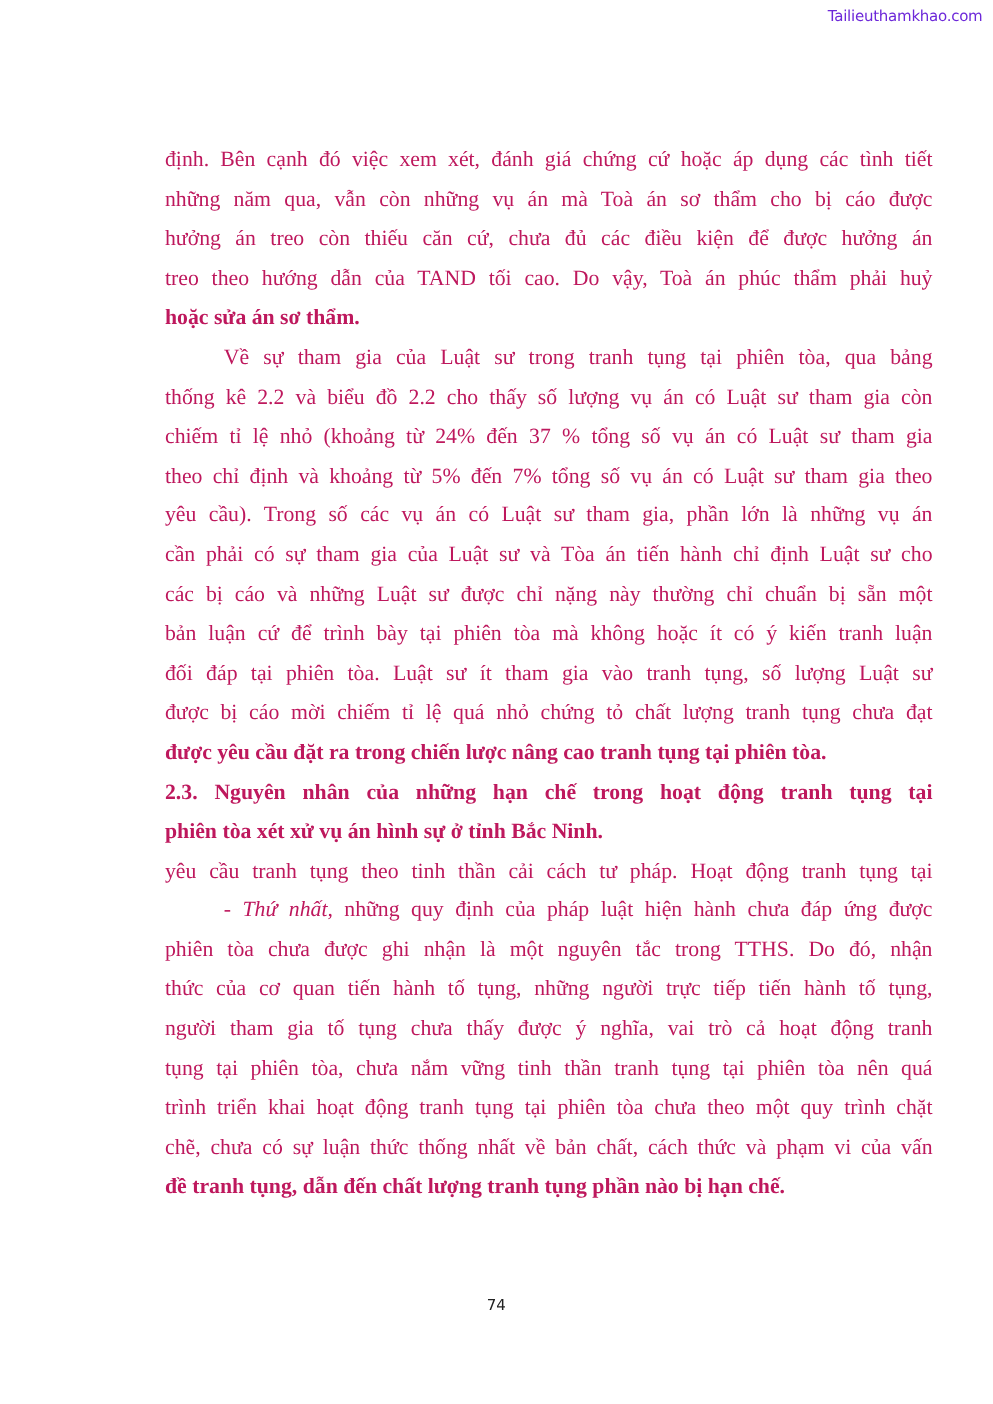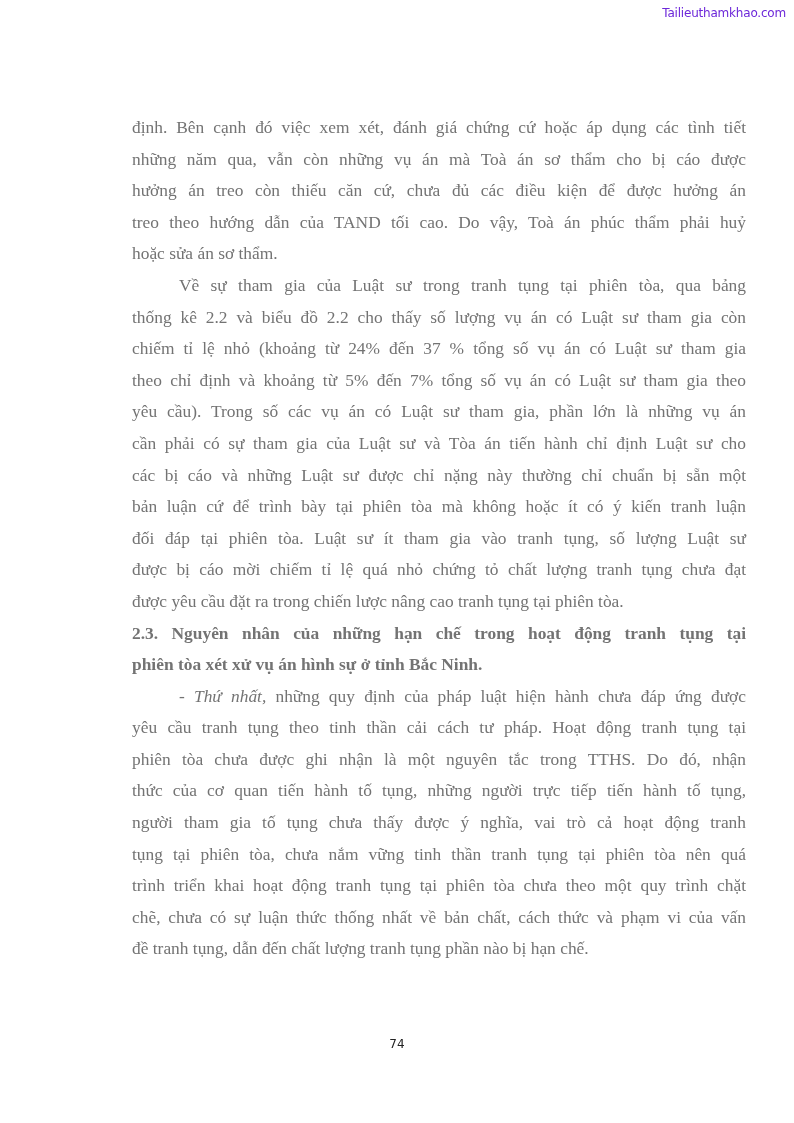--- a/index.html
+++ b/index.html
@@ -5,24 +5,24 @@
   html, body { margin: 0; padding: 0; background: #ffffff; }
   body { width: 794px; height: 1123px; position: relative; overflow: hidden; }
   .watermark {
     position: absolute; top: 6px; right: 8px;
     font-family: "DejaVu Sans", sans-serif; font-size: 12px;
     color: #6d28d9; letter-spacing: -0.2px;
   }
   .page {
     position: absolute; left: 132px; top: 112px; width: 614px;
     font-family: "Liberation Serif", serif; font-size: 17.4px;
-    color: #737373; line-height: 31.6px;
+    color: #be185d; line-height: 31.6px;
   }
   .line { display: block; text-align: justify; text-align-last: justify; height: 31.6px; white-space: nowrap; }
-  .line.last { text-align-last: left; }
+  .line.last { text-align-last: left; font-weight: bold; }
   .indent { padding-left: 47px; }
   .heading { font-weight: bold; }
   .footer {
     position: absolute; top: 1037px; left: 0; width: 794px; text-align: center;
     font-family: "DejaVu Sans", sans-serif; font-size: 12px; color: #222;
   }
 </style>
 </head>
 <body>
 
@@ -47,22 +47,22 @@
     <span class="line">bản luận cứ để trình bày tại phiên tòa mà không hoặc ít có ý kiến tranh luận</span>
     <span class="line">đối đáp tại phiên tòa. Luật sư ít tham gia vào tranh tụng, số lượng Luật sư</span>
     <span class="line">được bị cáo mời chiếm tỉ lệ quá nhỏ chứng tỏ chất lượng tranh tụng chưa đạt</span>
     <span class="line last">được yêu cầu đặt ra trong chiến lược nâng cao tranh tụng tại phiên tòa.</span>
   </div>
   <div class="heading">
     <span class="line">2.3. Nguyên nhân của những hạn chế trong hoạt động tranh tụng tại</span>
     <span class="line last">phiên tòa xét xử vụ án hình sự ở tỉnh Bắc Ninh.</span>
   </div>
   <div>
+    <span class="line">yêu cầu tranh tụng theo tinh thần cải cách tư pháp. Hoạt động tranh tụng tại</span>
     <span class="line indent"><span>- </span><i>Thứ nhất,</i><span> những quy định của pháp luật hiện hành chưa đáp ứng được</span></span>
-    <span class="line">yêu cầu tranh tụng theo tinh thần cải cách tư pháp. Hoạt động tranh tụng tại</span>
     <span class="line">phiên tòa chưa được ghi nhận là một nguyên tắc trong TTHS. Do đó, nhận</span>
     <span class="line">thức của cơ quan tiến hành tố tụng, những người trực tiếp tiến hành tố tụng,</span>
     <span class="line">người tham gia tố tụng chưa thấy được ý nghĩa, vai trò cả hoạt động tranh</span>
     <span class="line">tụng tại phiên tòa, chưa nắm vững tinh thần tranh tụng tại phiên tòa nên quá</span>
     <span class="line">trình triển khai hoạt động tranh tụng tại phiên tòa chưa theo một quy trình chặt</span>
     <span class="line">chẽ, chưa có sự luận thức thống nhất về bản chất, cách thức và phạm vi của vấn</span>
     <span class="line last">đề tranh tụng, dẫn đến chất lượng tranh tụng phần nào bị hạn chế.</span>
   </div>
 </div>
 

